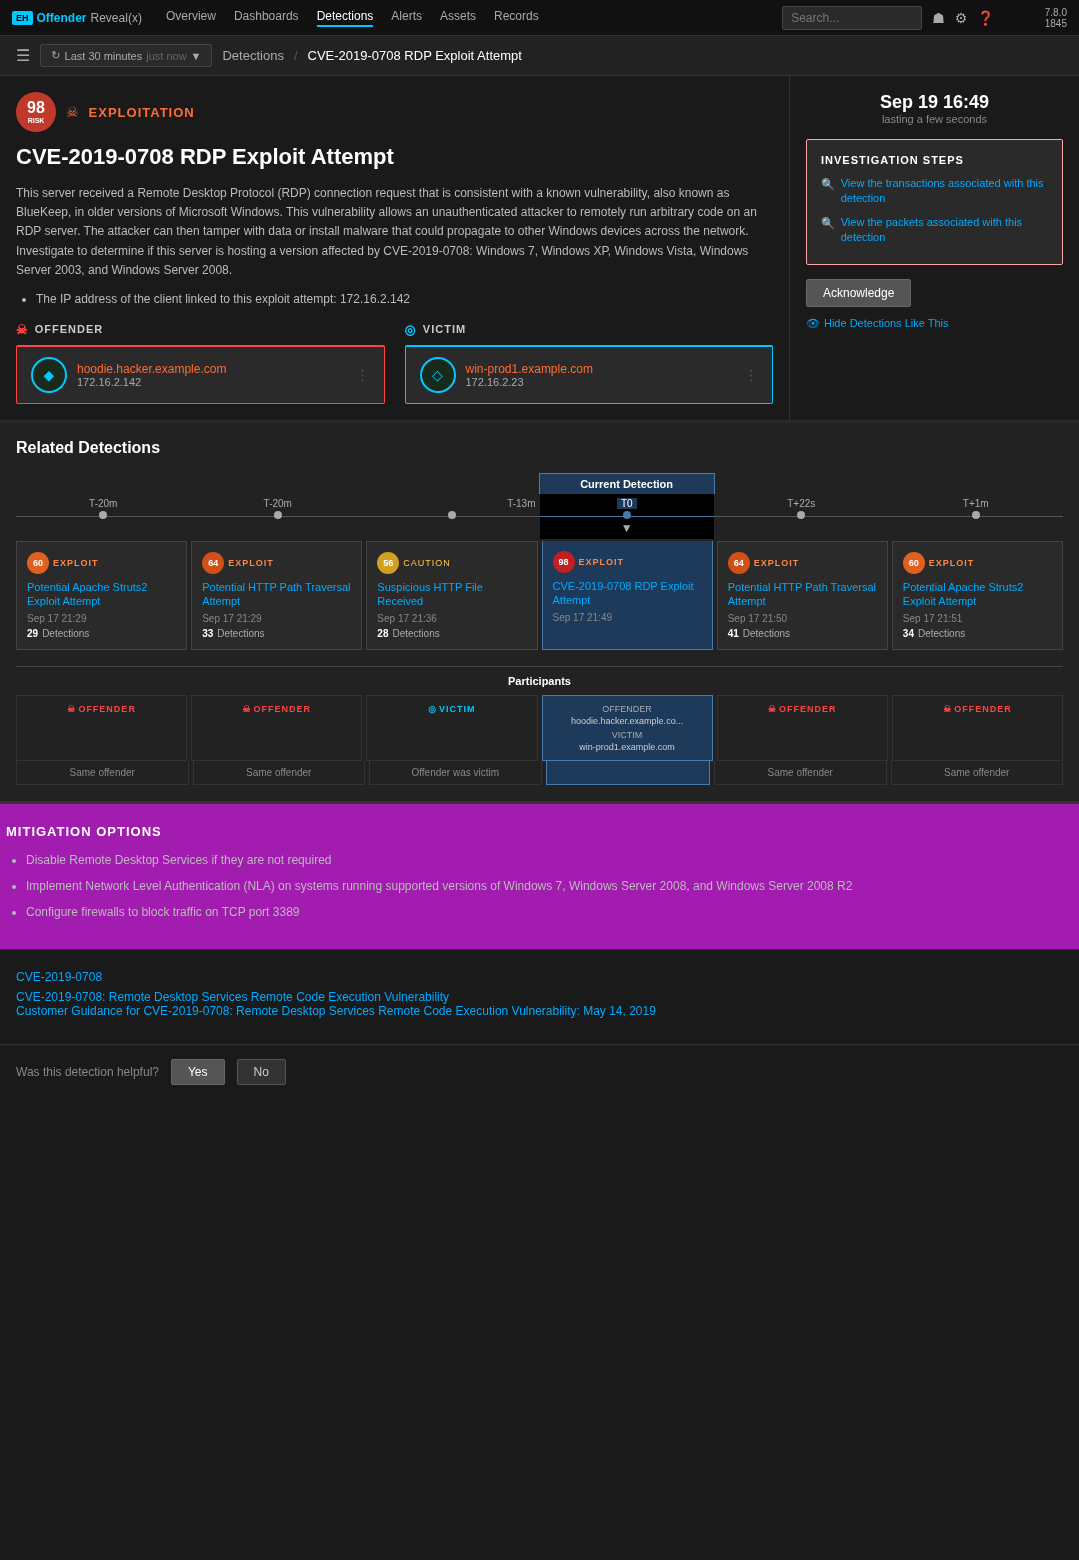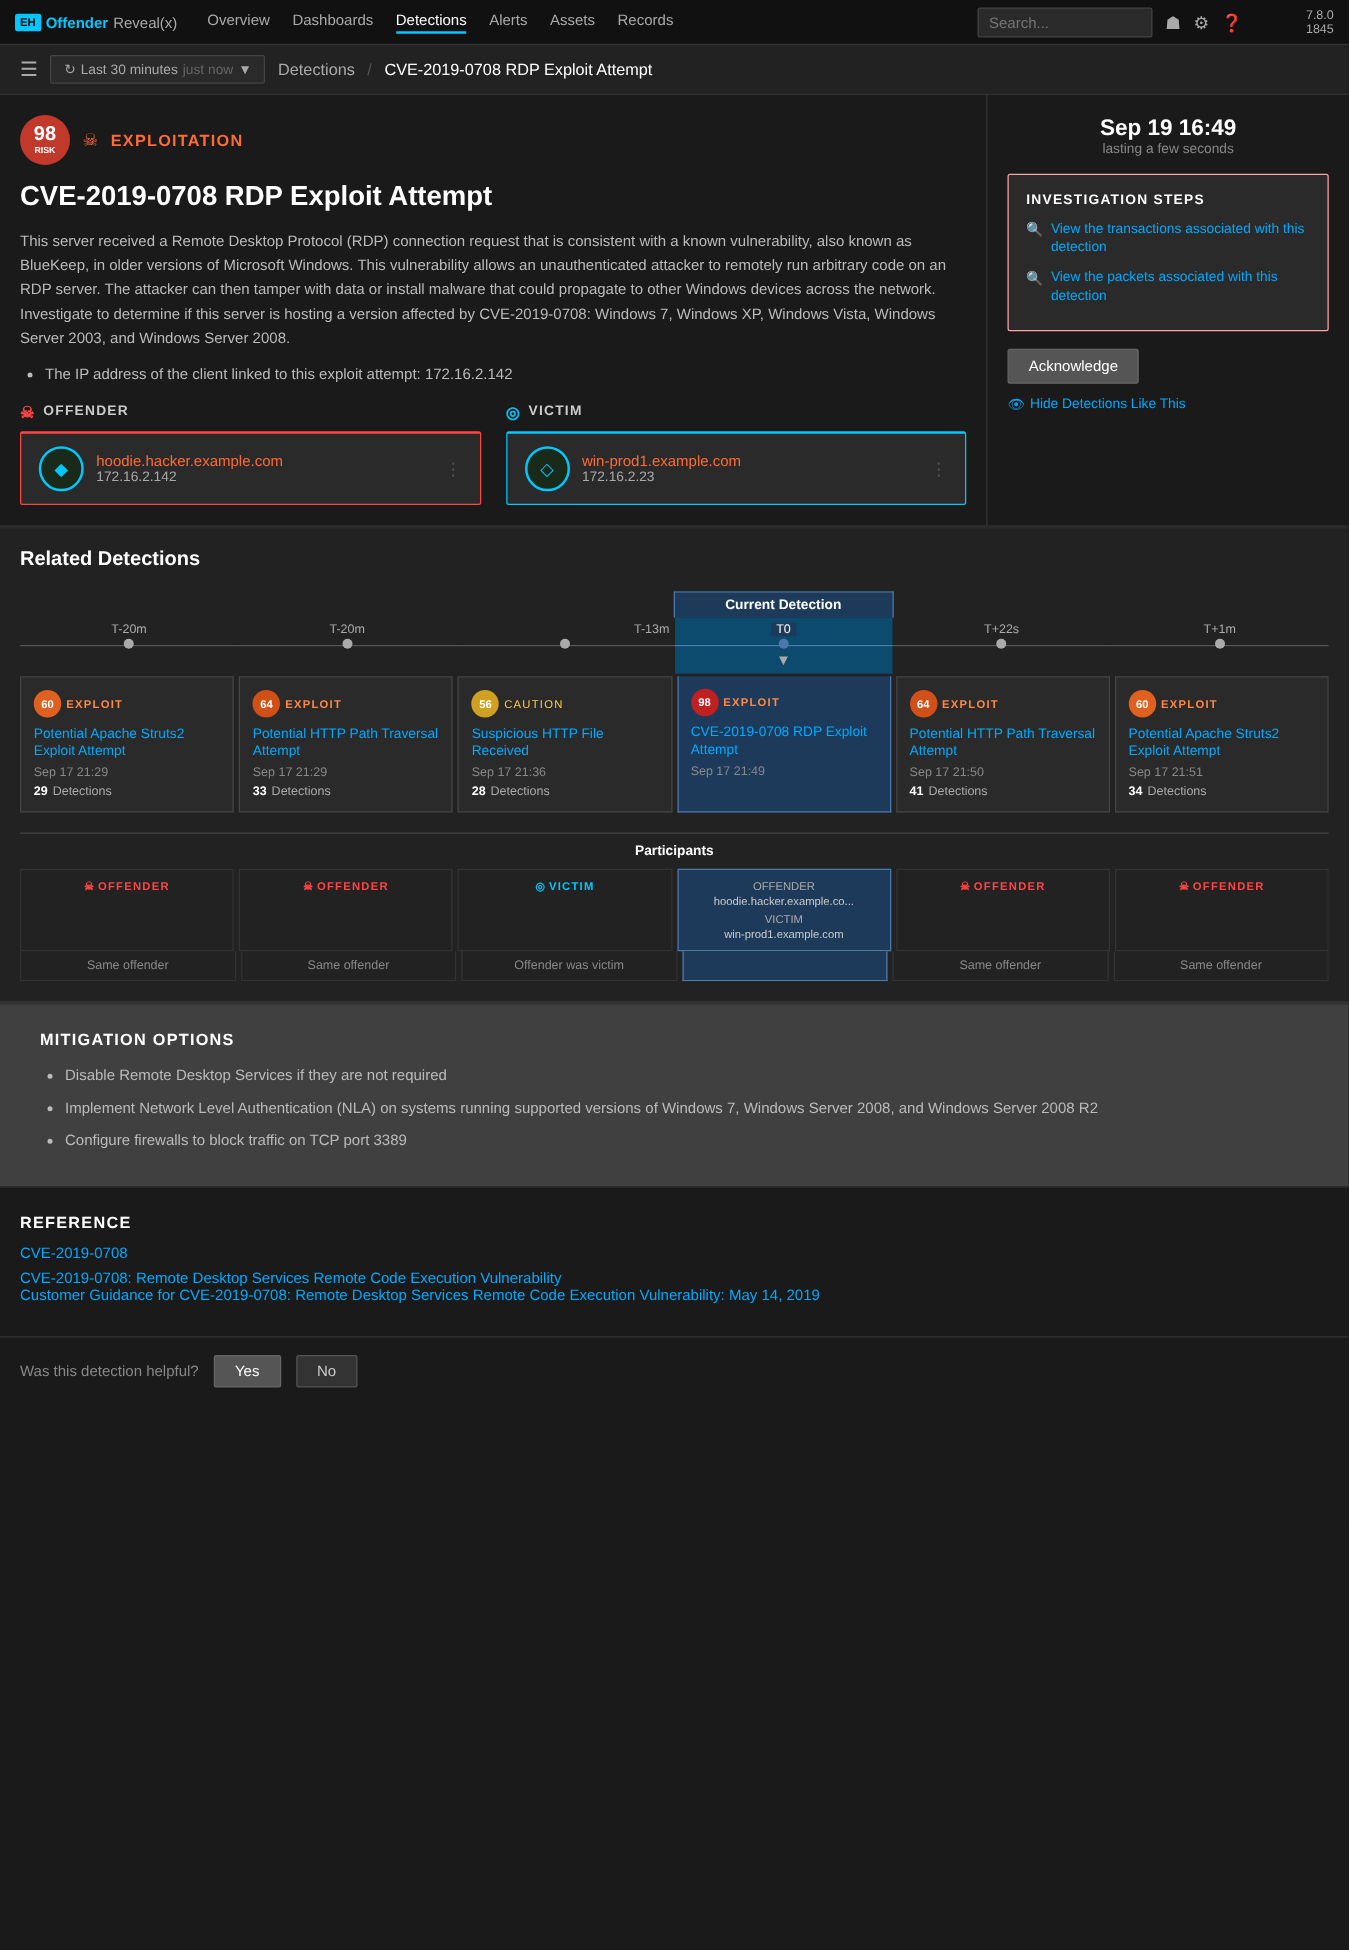--- a/index.html
+++ b/index.html
@@ -146,21 +146,21 @@
       <div style="flex:1;text-align:center;font-size:10px;color:#aaa;padding:4px 0;position:relative;">
         <div style="position:absolute;top:50%;left:0;right:0;height:1px;background:#555;"></div>
         <span style="position:relative;background:#222;padding:0 4px;">T-20m</span>
         <div style="width:8px;height:8px;background:#aaa;border-radius:50%;margin:2px auto;position:relative;"></div>
       </div>
       <div style="flex:1;text-align:right;font-size:10px;color:#aaa;padding:4px 0;position:relative;">
         <div style="position:absolute;top:50%;left:0;right:0;height:1px;background:#555;"></div>
         <span style="position:relative;background:#222;padding:0 4px;">T-13m</span>
         <div style="width:8px;height:8px;background:#aaa;border-radius:50%;margin:2px auto;position:relative;"></div>
       </div>
-      <div style="flex:1;text-align:center;font-size:10px;color:#fff;padding:4px 0;background:#0c4a6e;position:relative;">
+      <div style="flex:1;text-align:center;font-size:10px;color:#fff;padding:4px 0;background:#000000;position:relative;">
         <div style="position:absolute;top:50%;left:0;right:0;height:1px;background:#4a7aaa;"></div>
         <span style="position:relative;background:#1e3a5a;padding:0 4px;">T0</span>
         <div style="width:8px;height:8px;background:#4a7aaa;border-radius:50%;margin:2px auto;position:relative;"></div>
         <div style="color:#aaa;font-size:12px;">▼</div>
       </div>
       <div style="flex:1;text-align:center;font-size:10px;color:#aaa;padding:4px 0;position:relative;">
         <div style="position:absolute;top:50%;left:0;right:0;height:1px;background:#555;"></div>
         <span style="position:relative;background:#222;padding:0 4px;">T+22s</span>
         <div style="width:8px;height:8px;background:#aaa;border-radius:50%;margin:2px auto;position:relative;"></div>
       </div>
@@ -286,31 +286,30 @@
         <div style="flex:1;text-align:center;font-size:10px;color:#888;padding:6px 4px;border:1px solid #333;border-top:none;">Same offender</div>
         <div style="flex:1;text-align:center;font-size:10px;color:#888;padding:6px 4px;border:1px solid #333;border-top:none;">Offender was victim</div>
         <div style="flex:1;border:1px solid #4a7aaa;border-top:none;background:#1e3a5a;"></div>
         <div style="flex:1;text-align:center;font-size:10px;color:#888;padding:6px 4px;border:1px solid #333;border-top:none;">Same offender</div>
         <div style="flex:1;text-align:center;font-size:10px;color:#888;padding:6px 4px;border:1px solid #333;border-top:none;">Same offender</div>
       </div>
     </div>
   </div>
 </div>
 
-<div style="background:#404040;padding:20px 32px;border-top:3px solid #333;">
+<div style="background:#a21caf;padding:20px 6px;border-top:3px solid #333;">
   <h3 style="color:#fff;font-size:13px;font-weight:bold;letter-spacing:1px;margin-bottom:12px;">MITIGATION OPTIONS</h3>
   <ul style="list-style:disc;padding-left:20px;">
     <li style="color:#bbb;font-size:12px;margin-bottom:8px;line-height:1.5;">Disable Remote Desktop Services if they are not required</li>
     <li style="color:#bbb;font-size:12px;margin-bottom:8px;line-height:1.5;">Implement Network Level Authentication (NLA) on systems running supported versions of Windows 7, Windows Server 2008, and Windows Server 2008 R2</li>
     <li style="color:#bbb;font-size:12px;margin-bottom:8px;line-height:1.5;">Configure firewalls to block traffic on TCP port 3389</li>
   </ul>
 </div>
 
 <div style="background:#1a1a1a;padding:20px 16px;border-top:1px solid #333;">
-  <h3 style="color:#fff;font-size:13px;font-weight:bold;letter-spacing:1px;margin-bottom:10px;">REFERENCE</h3>
   <a style="color:#00aaff;font-size:12px;display:block;margin-bottom:6px;cursor:pointer;text-decoration:none;">CVE-2019-0708</a>
   <a style="color:#00aaff;font-size:12px;display:block;margin-bottom:0;cursor:pointer;text-decoration:none;">CVE-2019-0708: Remote Desktop Services Remote Code Execution Vulnerability</a>
   <a style="color:#00aaff;font-size:12px;display:block;margin-bottom:6px;cursor:pointer;text-decoration:none;">Customer Guidance for CVE-2019-0708: Remote Desktop Services Remote Code Execution Vulnerability: May 14, 2019</a>
 </div>
 
 <div style="background:#1a1a1a;padding:14px 16px;border-top:1px solid #333;display:flex;align-items:center;gap:12px;">
   <span style="color:#888;font-size:12px;">Was this detection helpful?</span>
   <button style="background:#555;border:1px solid #666;color:#fff;padding:5px 16px;font-size:12px;border-radius:2px;cursor:pointer;">Yes</button>
   <button style="background:#333;border:1px solid #555;color:#ccc;padding:5px 16px;font-size:12px;border-radius:2px;cursor:pointer;">No</button>
 </div>

